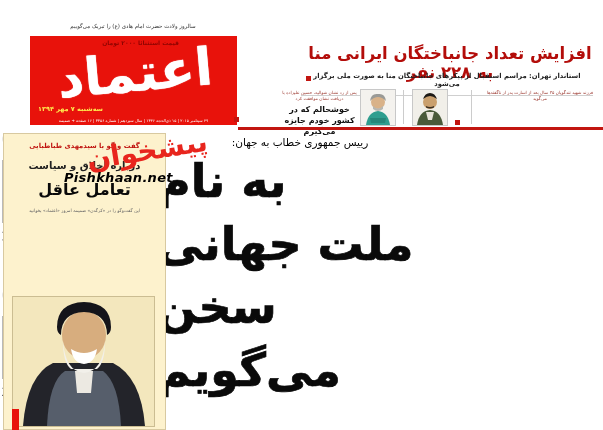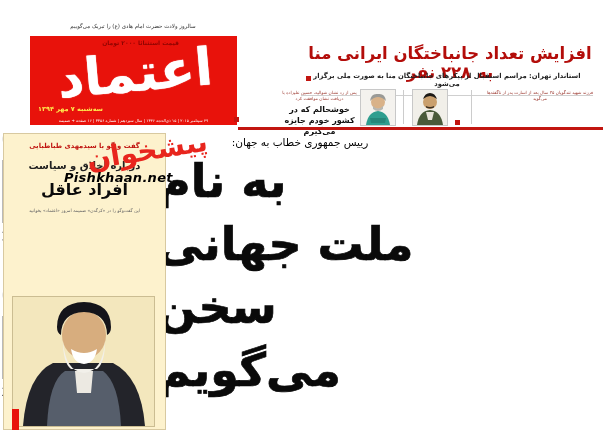--- a/index.html
+++ b/index.html
@@ -190,21 +190,21 @@
   <div class="abs main-hl">
     <div>به نام</div>
     <div>ملت جهانی</div>
     <div>سخن می‌گویم</div>
   </div>
 
   <div class="abs ibox">
     <div class="ik1">گفت و گو با سیدمهدی طباطبایی</div>
     <div class="ik2">درباره اخلاق و سیاست</div>
     <div class="ihl">
-      <div>افراد عاقل</div>
+      <div>تعامل عاقل</div>
     </div>
     <div class="inote">این گفت‌وگو را در «کرگدن» ضمیمه امروز «اعتماد» بخوانید</div>
     <div class="cleric">
       <svg width="141" height="129" viewBox="0 0 141 129">
         <rect width="141" height="129" fill="#f3e7bd"></rect>
         <path d="M10 129 Q14 78 40 66 L100 66 Q128 80 132 129 Z" fill="#23242a"></path>
         <path d="M34 129 Q36 84 52 74 L90 74 Q106 86 108 129 Z" fill="#565e6b"></path>
         <path d="M62 74 L80 74 L78 96 L64 96 Z" fill="#ece9e2"></path>
         <ellipse cx="71" cy="38" rx="22" ry="24" fill="#d7ad7e"></ellipse>
         <path d="M44 30 Q44 6 71 5 Q98 6 98 30 Q98 36 94 38 Q94 16 71 15 Q48 16 48 38 Q44 36 44 30 Z" fill="#14141a"></path>

